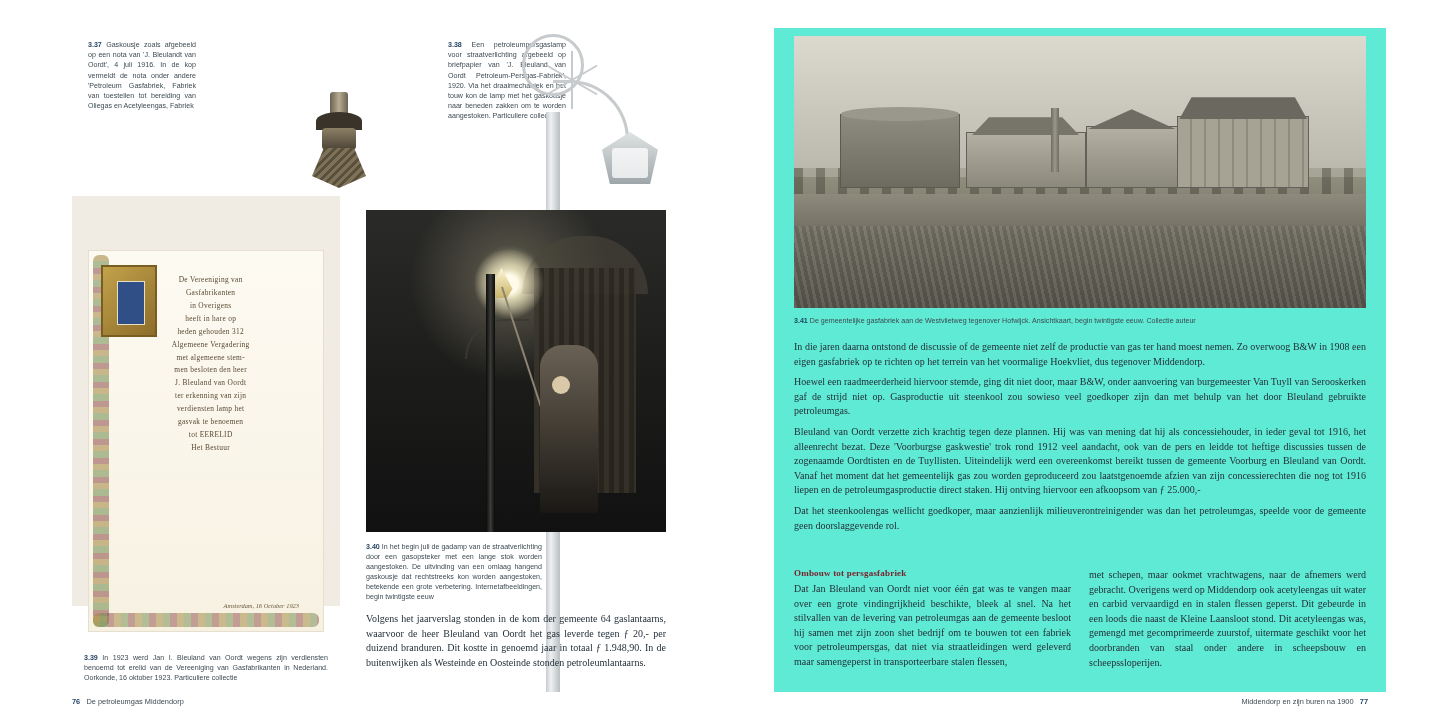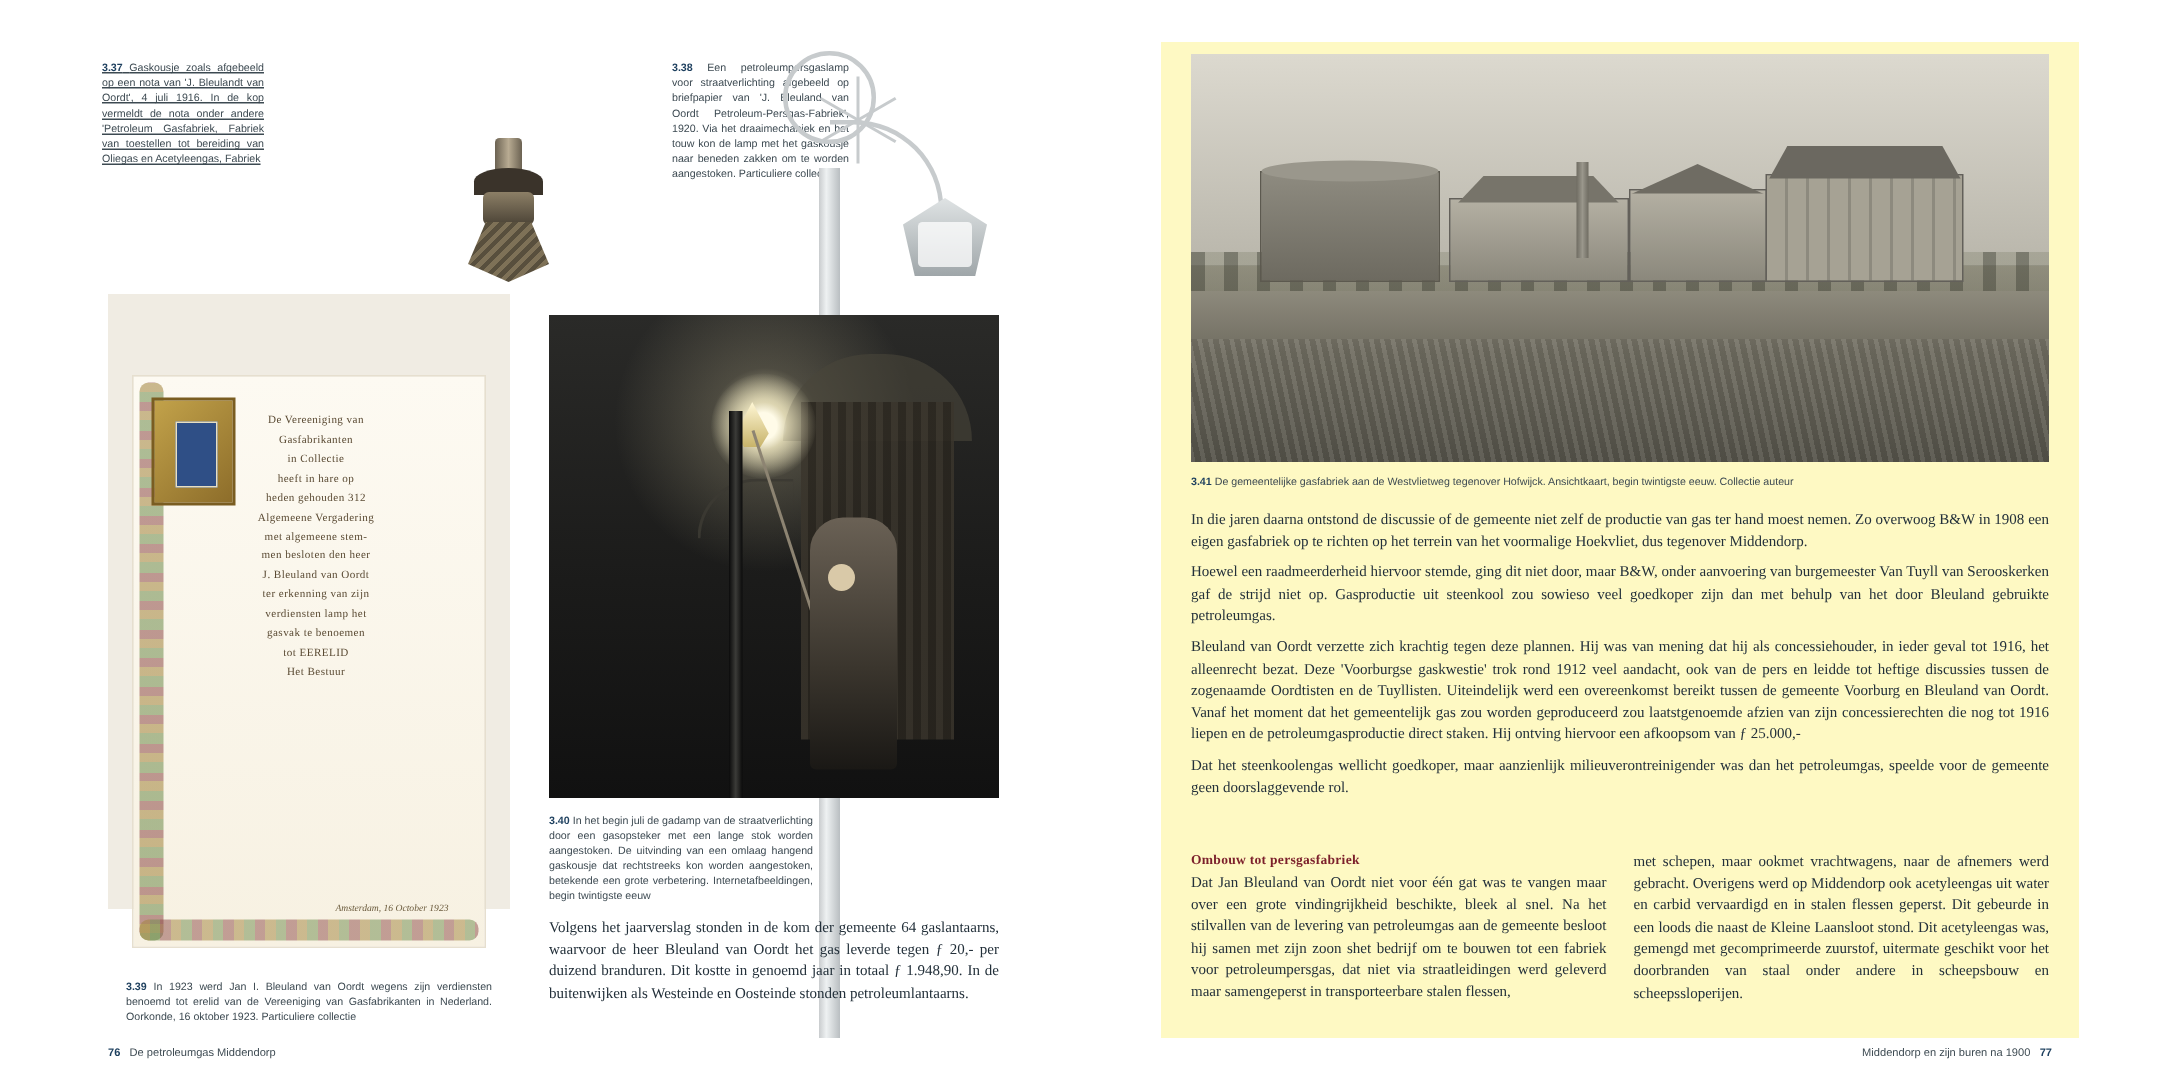--- a/index.html
+++ b/index.html
@@ -55,21 +55,21 @@
 
   
   .l-cap-col {
     position: absolute;
     top: 40px;
     font-family: "Liberation Sans", sans-serif;
     font-size: 7.1px;
     line-height: 1.44;
     color: #3d4a52;
   }
-  #cap337 { left: 68px; width: 108px; text-decoration: underline; }
+  #cap337 { left: 88px; width: 108px; }
   #cap337b { left: 204px; width: 104px; }
   #cap338 { left: 413px; width: 118px; margin-left: 35px; }
 
   
   .cert-frame {
     position: absolute;
     left: 72px; top: 196px;
     width: 268px; height: 410px;
     background: #f0ece3;
     padding: 14px 16px;
@@ -366,21 +366,21 @@
     </div>
 
     <div class="cert-frame">
       <div class="cert-inner">
         <div class="cert-vine"></div>
         <div class="cert-bottom-vine"></div>
         <div class="cert-initial"></div>
         <div class="cert-text">
           <div>De Vereeniging van</div>
           <div>Gasfabrikanten</div>
-          <div>in Collectie</div>
+          <div>in Overigens</div>
           <div>heeft in hare op</div>
           <div>heden gehouden 312</div>
           <div>Algemeene Vergadering</div>
           <div>met algemeene stem-</div>
           <div>men besloten den heer</div>
           <div>J. Bleuland van Oordt</div>
           <div>ter erkenning van zijn</div>
           <div>verdiensten lamp het</div>
           <div>gasvak te benoemen</div>
           <div>tot EERELID</div>
@@ -417,21 +417,21 @@
       <p>Volgens het jaarverslag stonden in de kom der gemeente 64 gaslantaarns, waarvoor de heer Bleuland van Oordt het gas leverde tegen ƒ 20,- per duizend branduren. Dit kostte in genoemd jaar in totaal ƒ 1.948,90. In de buitenwijken als Westeinde en Oosteinde stonden petroleumlantaarns.</p>
     </div>
 
     <div class="folio" style="left: 72px;">
       <span class="num">76</span>
       &nbsp;&nbsp;<span>De petroleumgas Middendorp</span>
     </div>
   </div>
 
   <div class="page page-right">
-    <div class="r-panel" style="position:absolute; left:54px; top:28px; width:612px; height:664px; background:#fef9c3;">
+    <div class="r-panel" style="position:absolute; left:54px; top:28px; width:612px; height:664px; background:#5eead4;">
 
       <div class="photo-factory">
         <div class="pf-sky"></div>
         <div class="pf-ground"></div>
         <div class="pf-trees"></div>
         <div class="pf-gasholder"></div>
         <div class="pf-bld pf-b1"></div>
         <div class="pf-bld pf-b2"></div>
         <div class="pf-bld pf-b3"></div>
         <div class="pf-chimney"></div>

